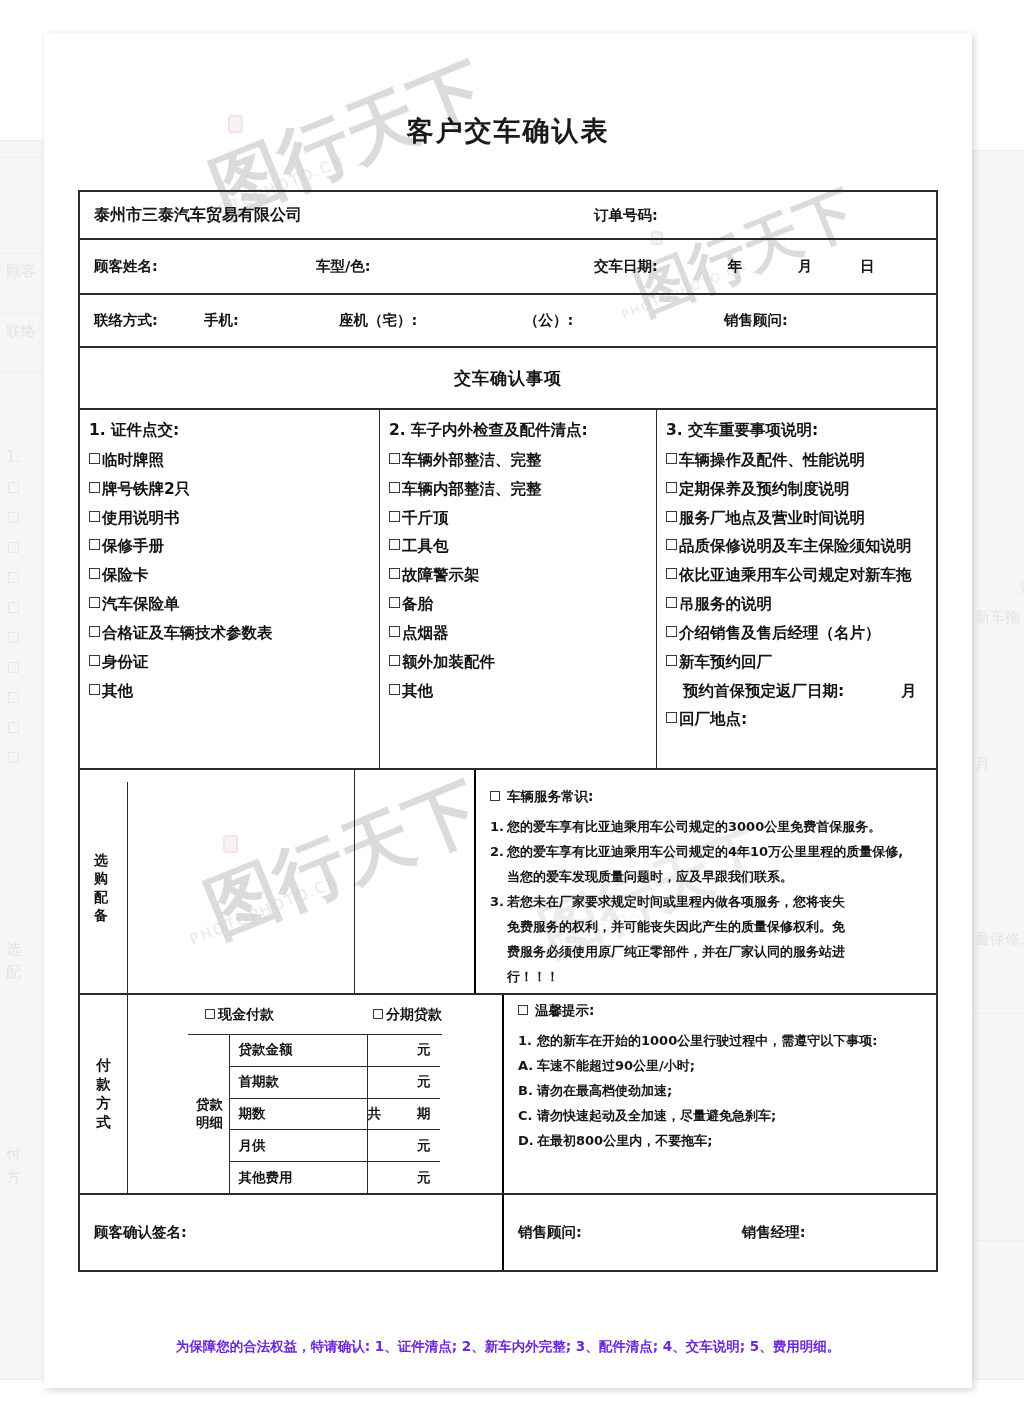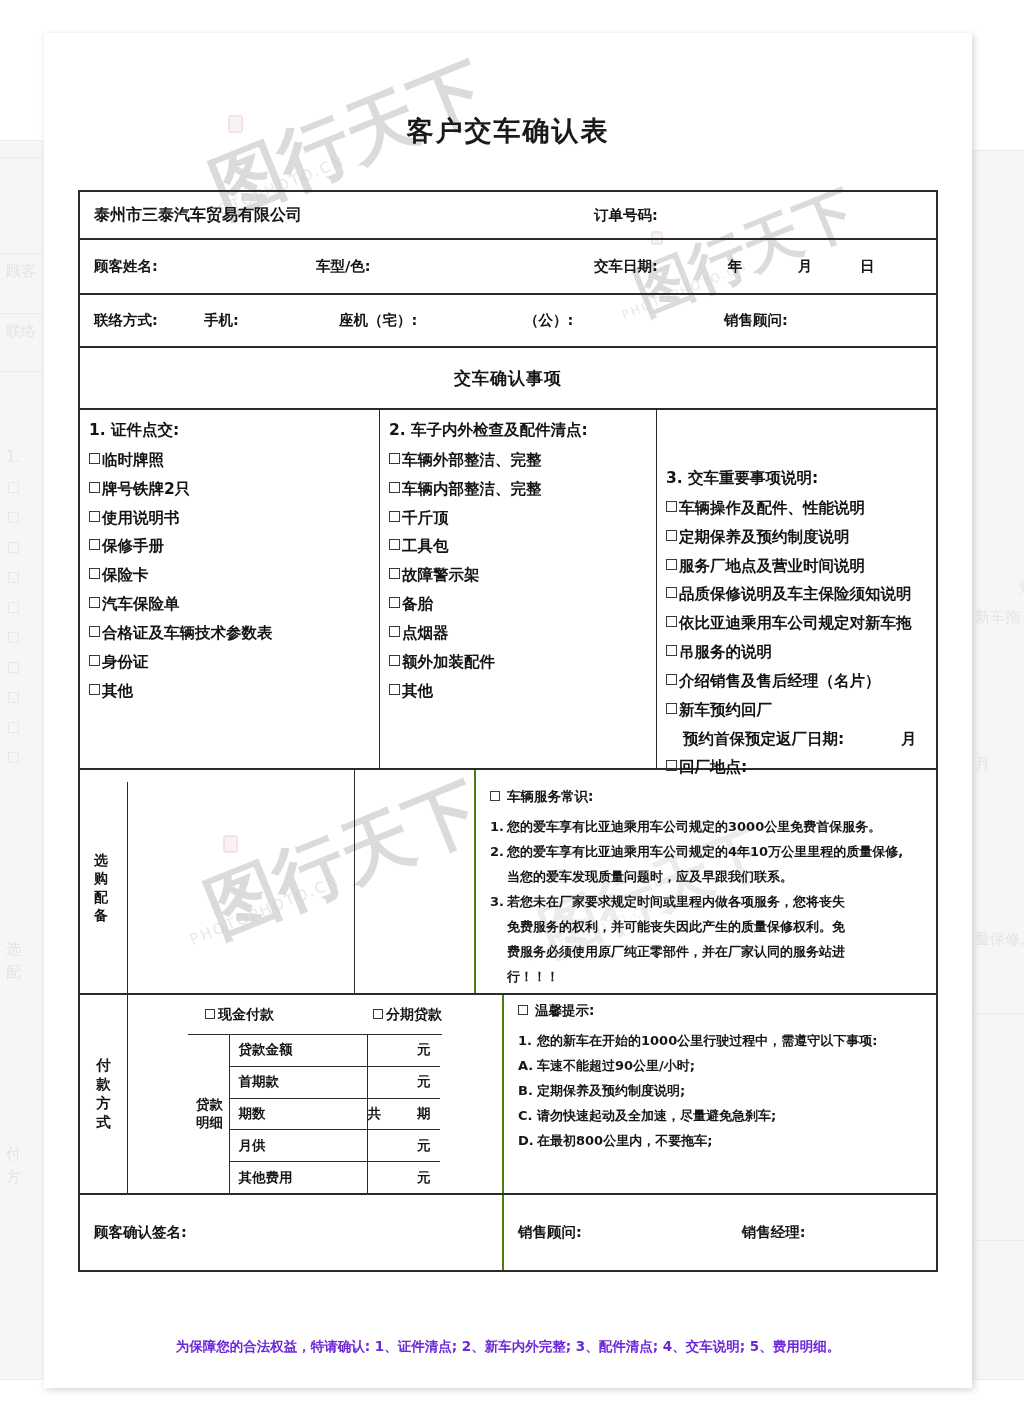--- a/index.html
+++ b/index.html
@@ -116,21 +116,21 @@
     position: relative;
     padding: 0 14px;
     display: flex;
     align-items: center;
     font-size: 14.5px;
     color: #151515;
     font-weight: bold;
   }
 
   .vdiv { border-right: 1px solid #2b2b2b; }
-  .vdiv-thick { border-right: 2px solid #4d7c0f; }
+  .vdiv-thick { border-right: 2px solid #000000; }
 
   
   #row-company { height: 48px; }
   #row-company .c1 { flex: 0 0 500px; font-size: 16px; }
   #row-company .c2 { flex: 1; }
 
   
   #row-customer { height: 55px; }
 
   
@@ -174,21 +174,21 @@
   .chk-item .bx {
     display: inline-block;
     width: 11px; height: 11px;
     border: 1.4px solid #3a3a3a;
     margin-right: 2px;
     vertical-align: 1px;
   }
   .chk-indent { padding-left: 17px; }
 
   
-  .chk-col.col3 { overflow: visible; margin-top: 48px; }
+  .chk-col.col3 { overflow: visible; }
 
   
   #row-optional { height: 225px; align-items: stretch; }
   #opt-label {
     flex: 0 0 48px;
     justify-content: center;
     text-align: left;
     line-height: 1.3;
     font-size: 14px;
     margin-top: 12px;
@@ -575,21 +575,21 @@
         <div class="tip-item">
           <span class="tip-num">1.</span>
           <span>您的新车在开始的1000公里行驶过程中，需遵守以下事项:</span>
         </div>
         <div class="tip-item">
           <span class="tip-num">A.</span>
           <span>车速不能超过90公里/小时;</span>
         </div>
         <div class="tip-item">
           <span class="tip-num">B.</span>
-          <span>定期保养及预约制度说明;</span>
+          <span>请勿在最高档使劲加速;</span>
         </div>
         <div class="tip-item">
           <span class="tip-num">C.</span>
           <span>请勿快速起动及全加速，尽量避免急刹车;</span>
         </div>
         <div class="tip-item">
           <span class="tip-num">D.</span>
           <span>在最初800公里内，不要拖车;</span>
         </div>
       </div>

